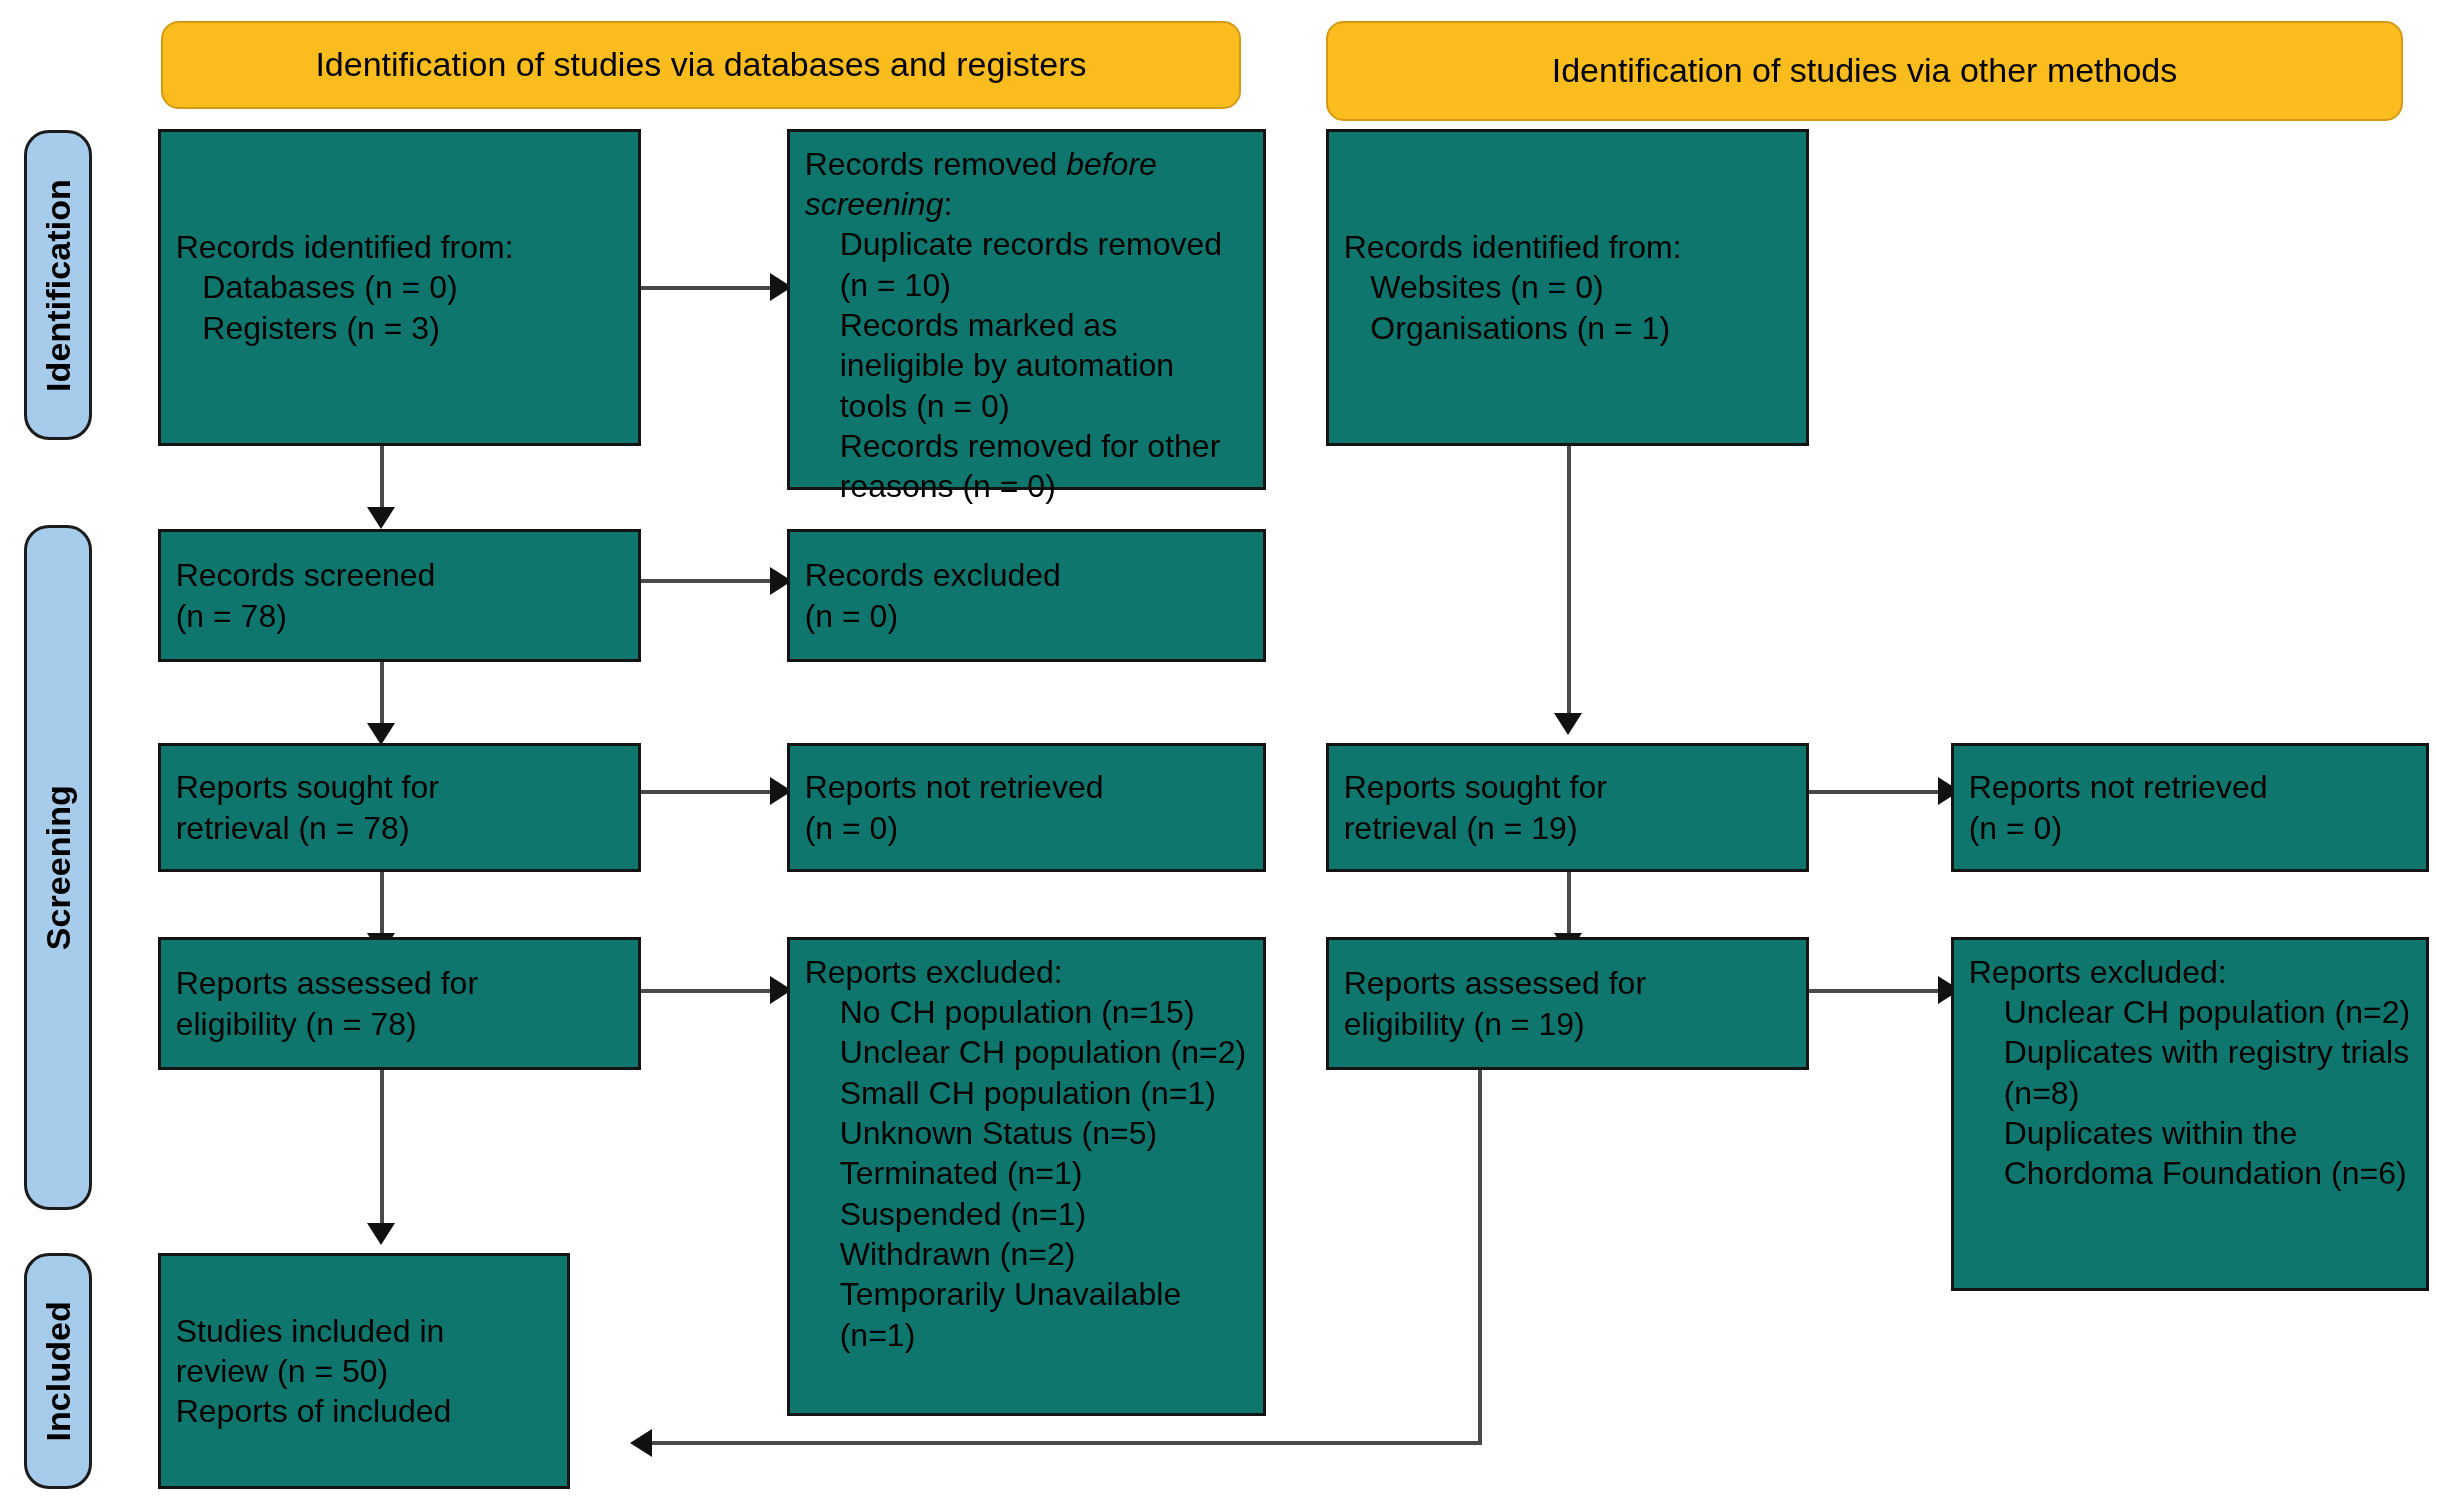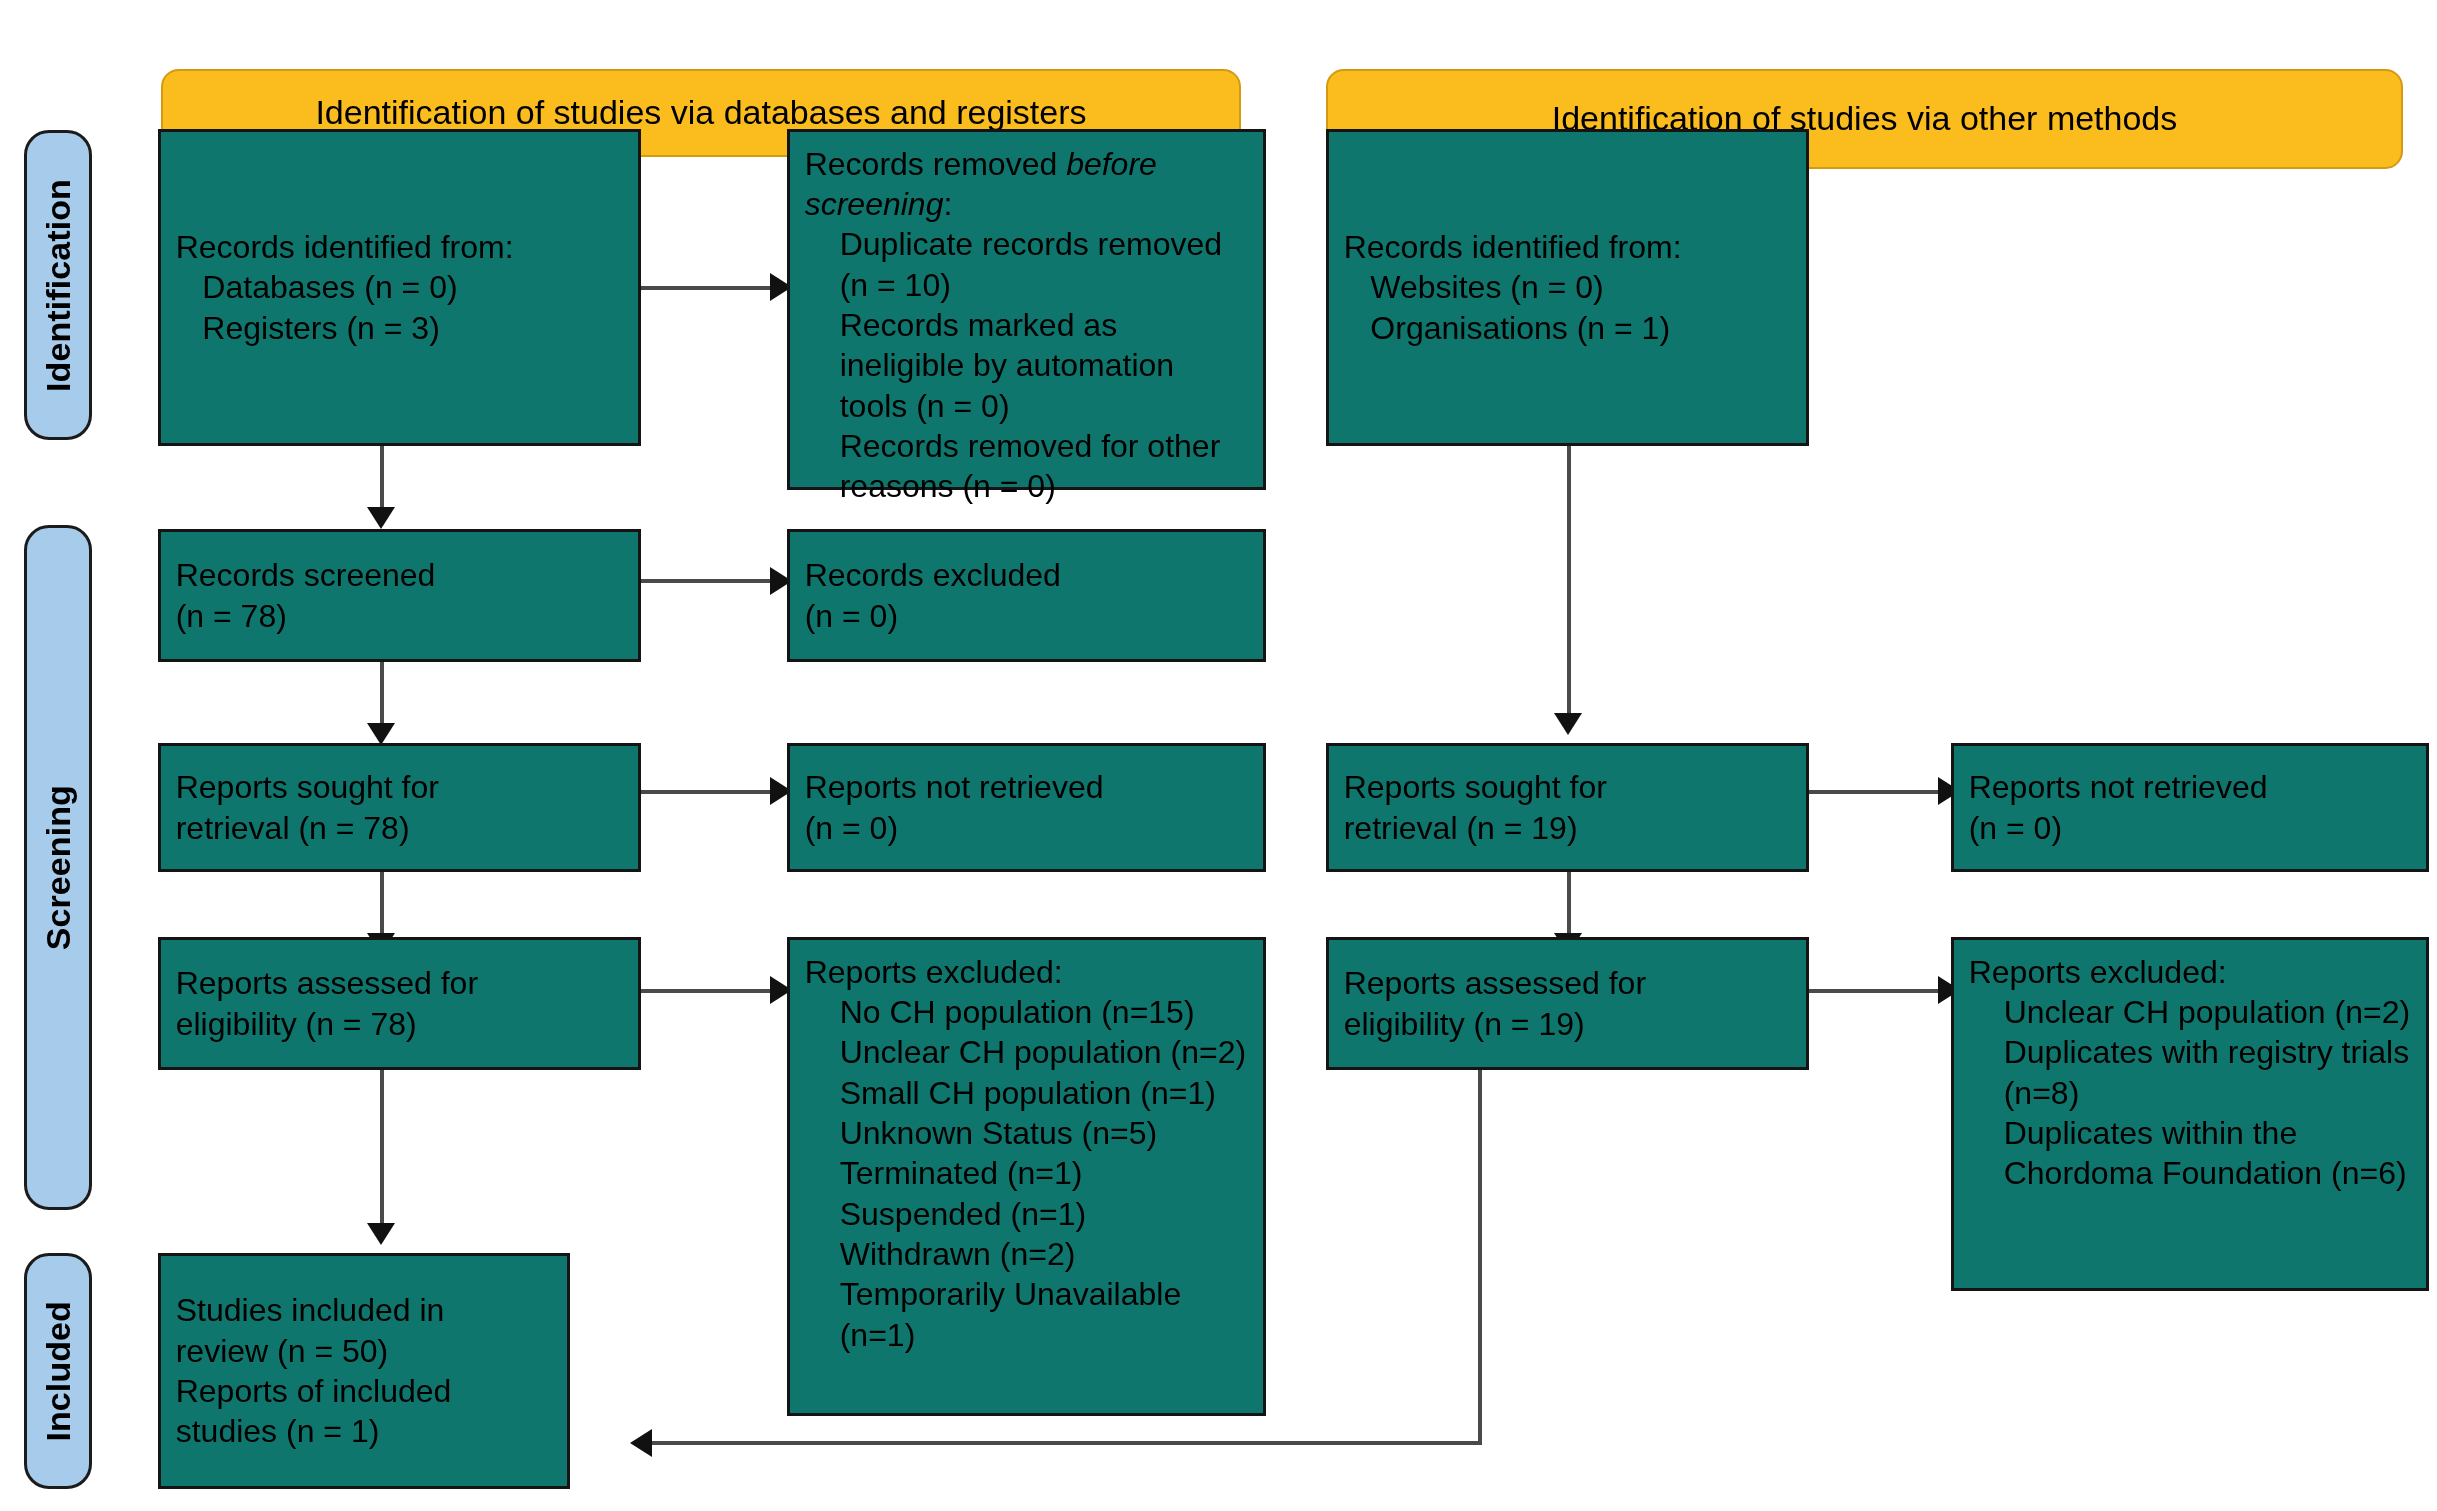--- a/index.html
+++ b/index.html
@@ -43,21 +43,20 @@
   
   .section-header {
     position: absolute;
     background: #FBBC1E;
     border: 2.2px solid #D49A14;
     border-radius: 17.7px;
     box-sizing: border-box;
     display: flex;
     align-items: center;
     justify-content: center;
-    margin-top: 48px;
   }
   .section-header-label {
     font-size: 34px;
     font-weight: 400;
     color: #000;
     line-height: 1.1;
     text-align: center;
   }
 
   
@@ -229,21 +228,20 @@
   </div>
 
   <div class="vline" style="left:380px; top:1070px; height:158px;"></div>
   <div class="arrow-down" style="left:367px; top:1223px;"></div>
 
   <div class="pbox" style="left:158px; top:1253px; width:412px; height:236px;">
     <div class="pbox-inner">
       <div class="pbox-line">Studies included in</div>
       <div class="pbox-line">review (n = 50)</div>
       <div class="pbox-line">Reports of included</div>
-      <div class="pbox-line">studies (n = 1)</div>
     </div>
   </div>
 
   <div class="pbox" style="left:1326px; top:129px; width:483px; height:317px;">
     <div class="pbox-inner">
       <div class="pbox-line">Records identified from:</div>
       <div class="pbox-line">   Websites (n = 0)</div>
       <div class="pbox-line">   Organisations (n = 1)</div>
     </div>
   </div>

